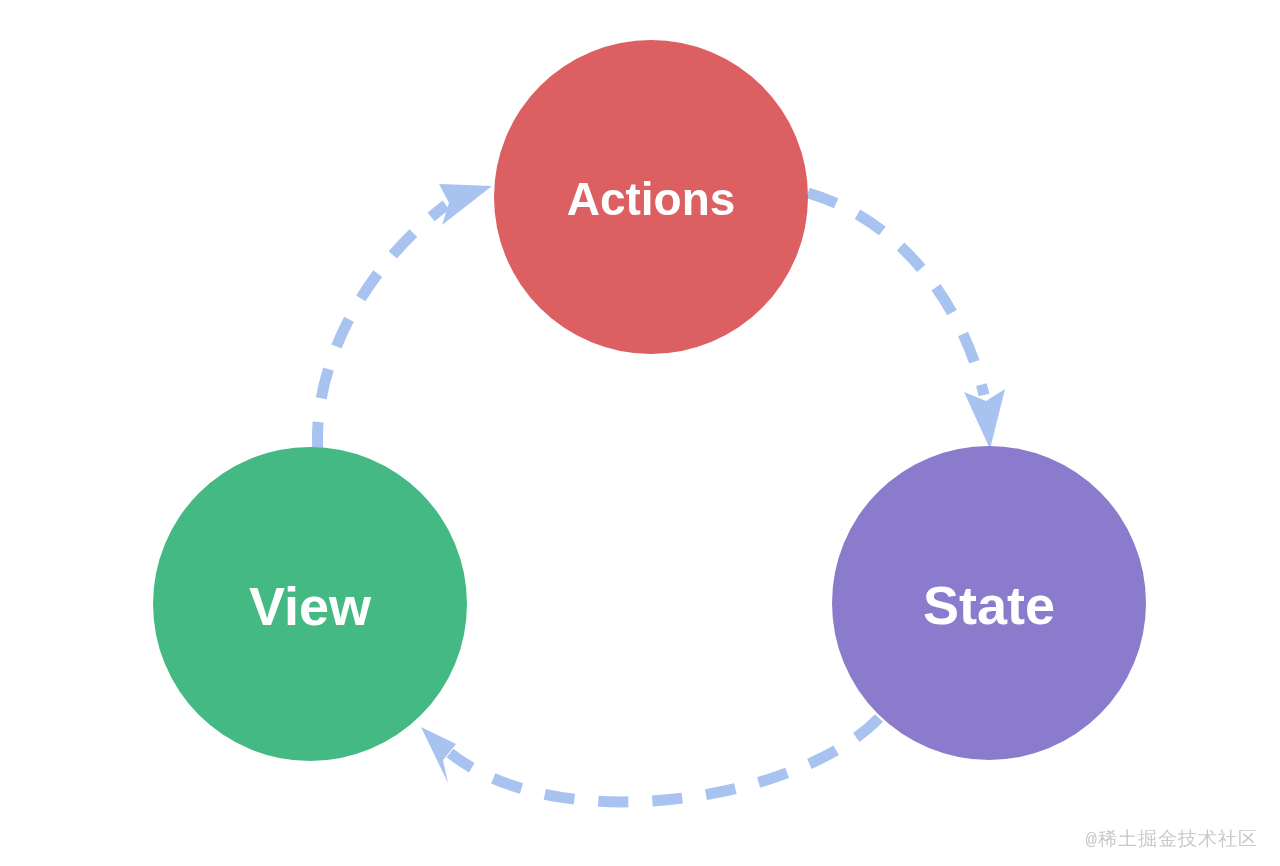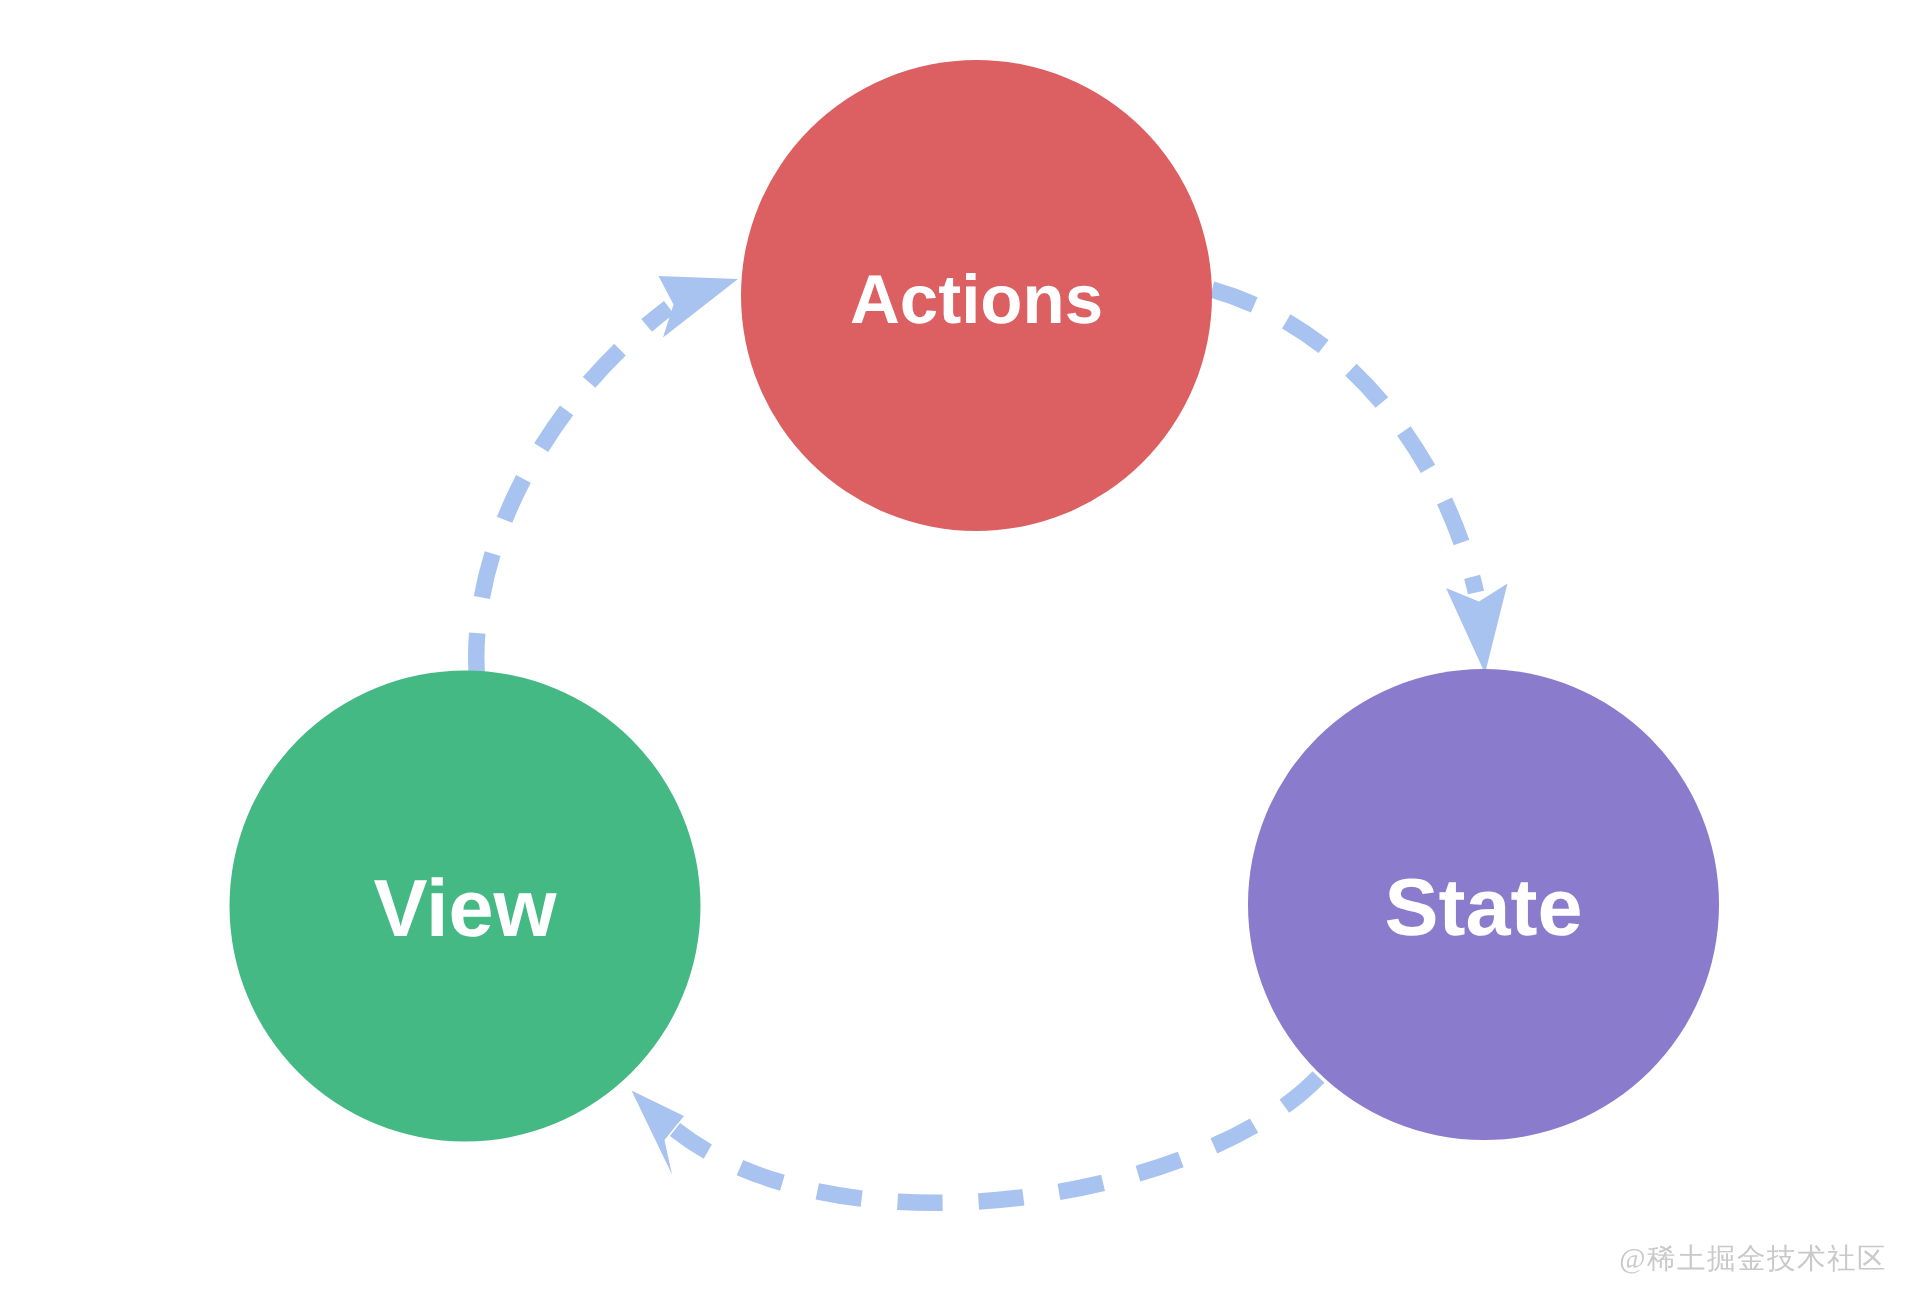--- a/index.html
+++ b/index.html
@@ -35,21 +35,21 @@
   }
   .label-actions { font-size: 46px; }
   .label-view    { font-size: 54px; }
   .label-state   { font-size: 54px; }
   .watermark {
     position: absolute;
     right: 22px;
     bottom: 14px;
     color: #c9c9c9;
     font-size: 19px;
-    font-family: Liberation Serif, serif;
+    font-family: Liberation Mono, monospace;
     letter-spacing: 1px;
     white-space: nowrap;
     user-select: none;
   }
 </style>
 </head>
 <body>
 
 <div class="canvas">
 

